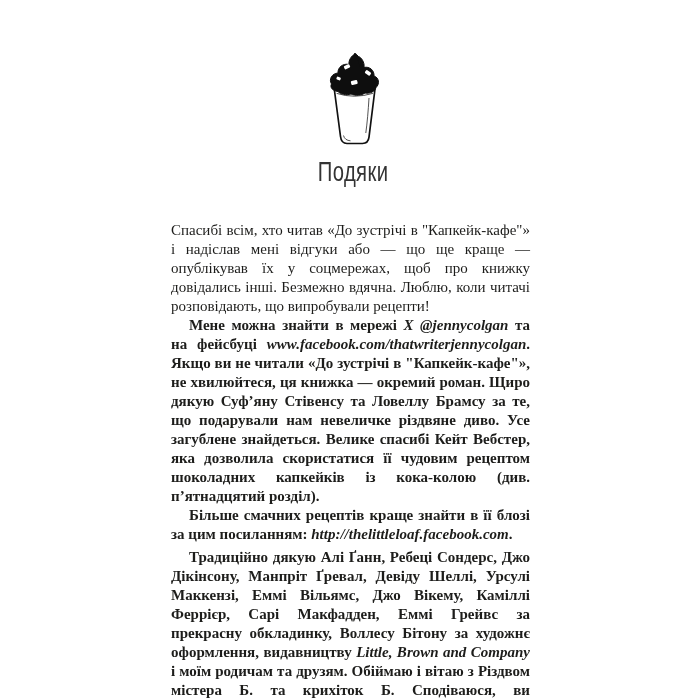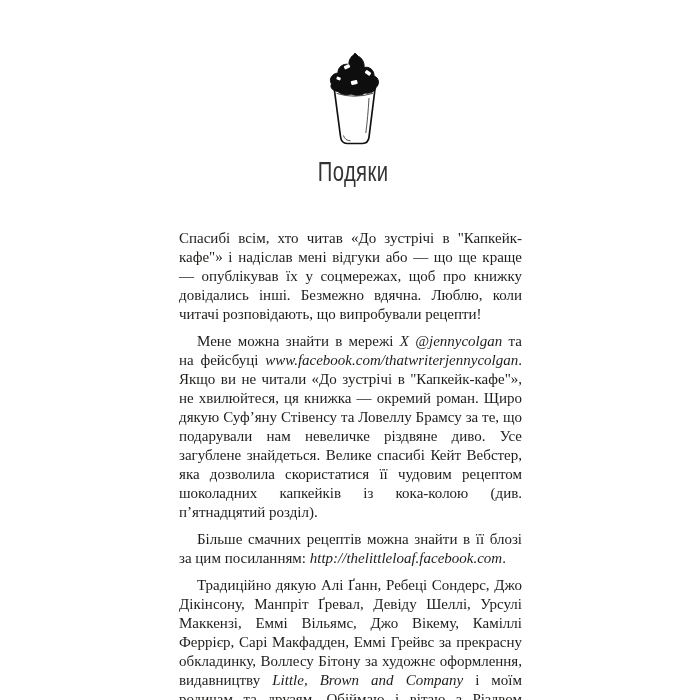--- a/index.html
+++ b/index.html
@@ -45,22 +45,22 @@
   .text-block {
     position: absolute;
     left: 171px;
     top: 221px;
     width: 359px;
     font-size: 15px;
     line-height: 19px;
     text-align: justify;
     color: #1d1d1b;
   }
-  .para { margin: 8px; padding: 0; }
-  .para.indent { text-indent: 18px; }
+  .para { margin: 0; padding: 0; }
+  .para.indent { text-indent: 18px; font-weight: bold; }
   .para.space-before { margin-top: 4px; }
   .para em { font-style: italic; }
 </style>
 </head>
 <body>
 
 <div class="page">
 
   <div class="icon-wrap">
     <svg width="60" height="93" viewBox="0 0 60 93" xmlns="http://www.w3.org/2000/svg">
@@ -86,17 +86,17 @@
       <path d="M45,45 C44.2,58 43.2,70 41.8,80" fill="none" stroke="#111111" stroke-width="0.9" opacity="0.8"></path>
       <path d="M19.5,82.5 C20.2,85.8 23,87.6 26.5,87.8" fill="none" stroke="#111111" stroke-width="0.9" opacity="0.8"></path>
     </svg>
   </div>
 
   <h1 class="title"><span class="title-inner">Подяки</span></h1>
 
   <div class="text-block">
       <p class="para"><span>Спасибі всім, хто читав «До зустрічі в "Капкейк-кафе"» і надіслав мені відгуки або — що ще краще — опублікував їх у соцмережах, щоб про книжку довідались інші. Безмежно вдячна. Люблю, коли читачі розповідають, що випробували рецепти!</span></p>
       <p class="para indent"><span>Мене можна знайти в мережі </span><em>X @jennycolgan</em><span> та на фейсбуці </span><em>www.facebook.com/thatwriterjennycolgan</em><span>. Якщо ви не читали «До зустрічі в "Капкейк-кафе"», не хвилюйтеся, ця книжка — окремий роман. Щиро дякую Суф’яну Стівенсу та Ловеллу Брамсу за те, що подарували нам невеличке різдвяне диво. Усе загублене знайдеться. Велике спасибі Кейт Вебстер, яка дозволила скористатися її чудовим рецептом шоколадних капкейків із кока-колою (див. п’ятнадцятий розділ).</span></p>
-      <p class="para indent"><span>Більше смачних рецептів можна знайти в її блозі за цим посиланням: </span><em>http://thelittleloaf.facebook.com</em><span>.</span></p>
+      <p class="para indent"><span>Більше смачних рецептів краще знайти в її блозі за цим посиланням: </span><em>http://thelittleloaf.facebook.com</em><span>.</span></p>
       <p class="para indent space-before"><span>Традиційно дякую Алі Ґанн, Ребеці Сондерс, Джо Дікінсону, Манпріт Ґревал, Девіду Шеллі, Урсулі Маккензі, Еммі Вільямс, Джо Вікему, Каміллі Феррієр, Сарі Макфадден, Еммі Грейвс за прекрасну обкладинку, Воллесу Бітону за художнє оформлення, видавництву </span><em>Little, Brown and Company</em><span> і моїм родичам та друзям. Обіймаю і вітаю з Різдвом містера Б. та крихіток Б. Сподіваюся, ви насолоджуєтеся святом і з теплом згадуєте Різдво, коли нам не вдалося скласти автотрек.</span></p>
     </div>
 
 </div>
 
 </body></html>

